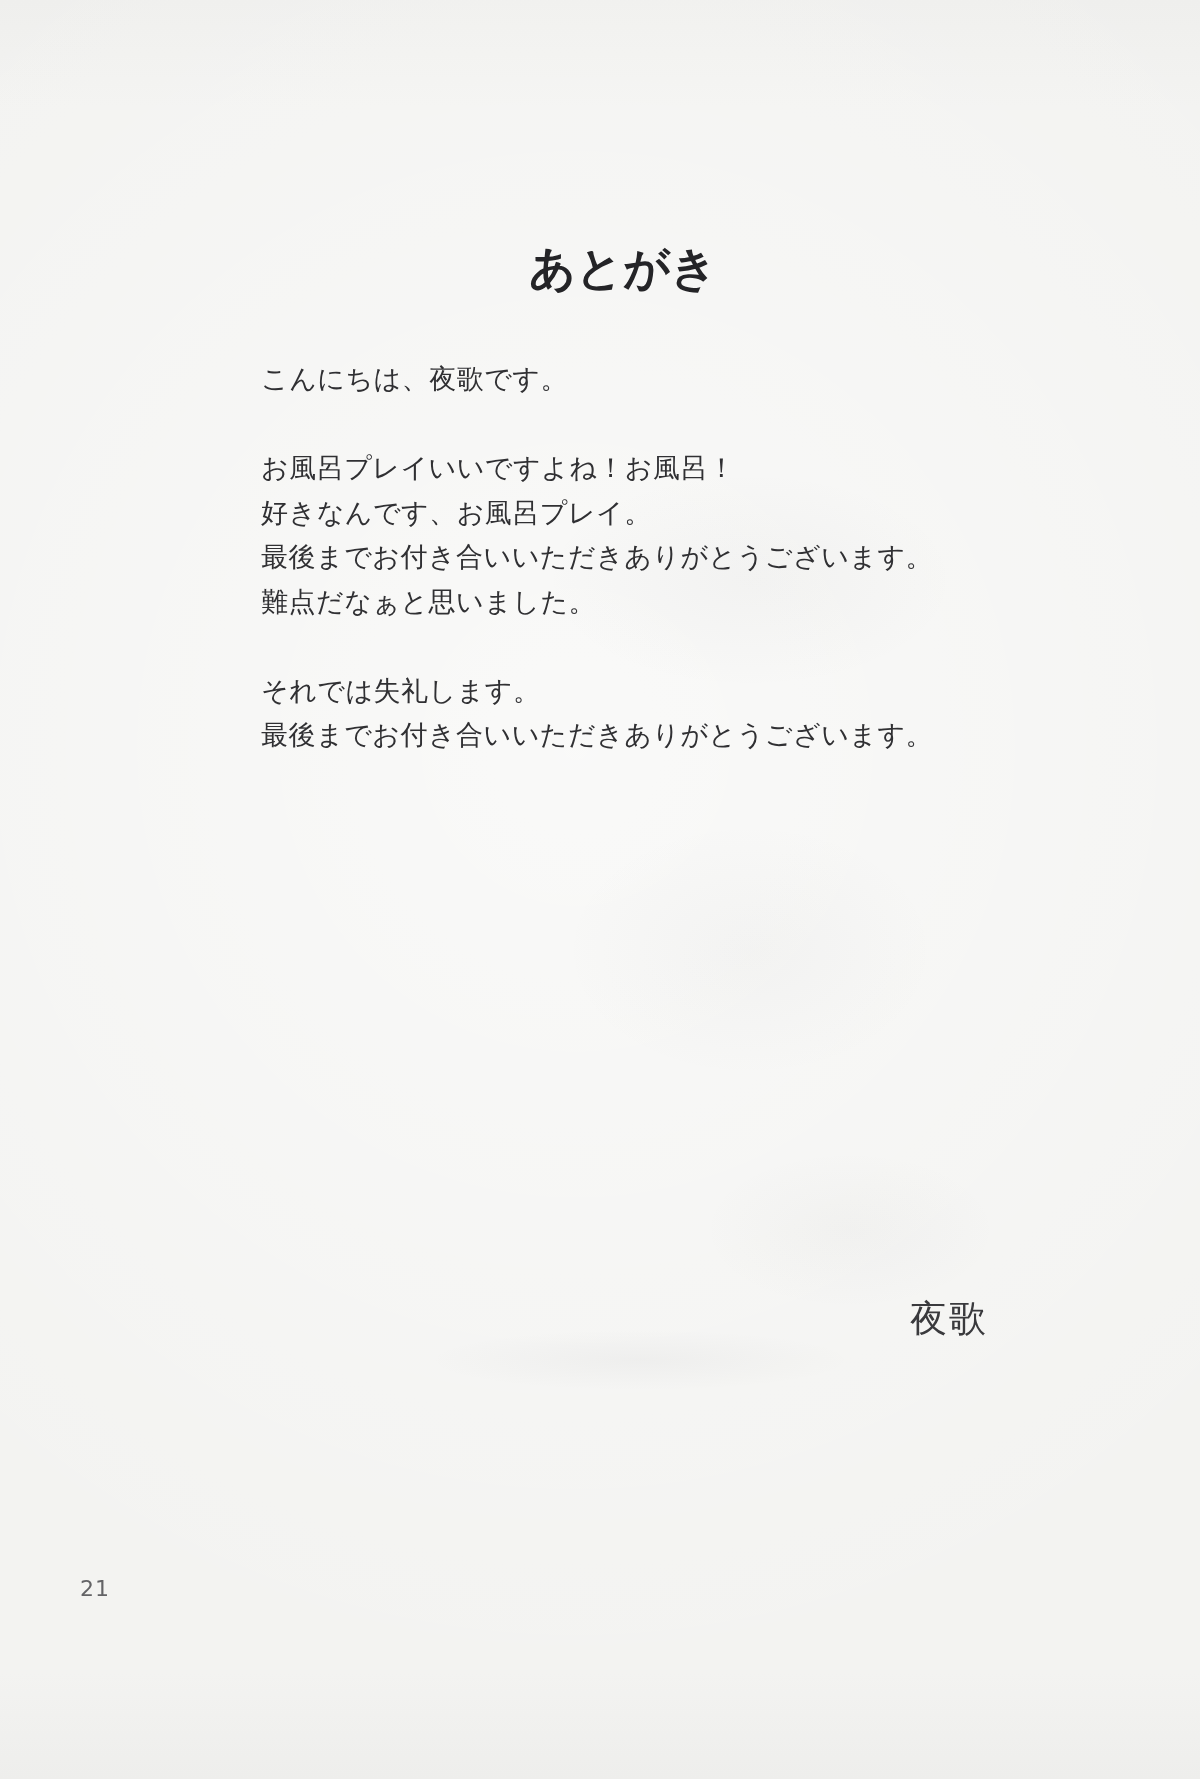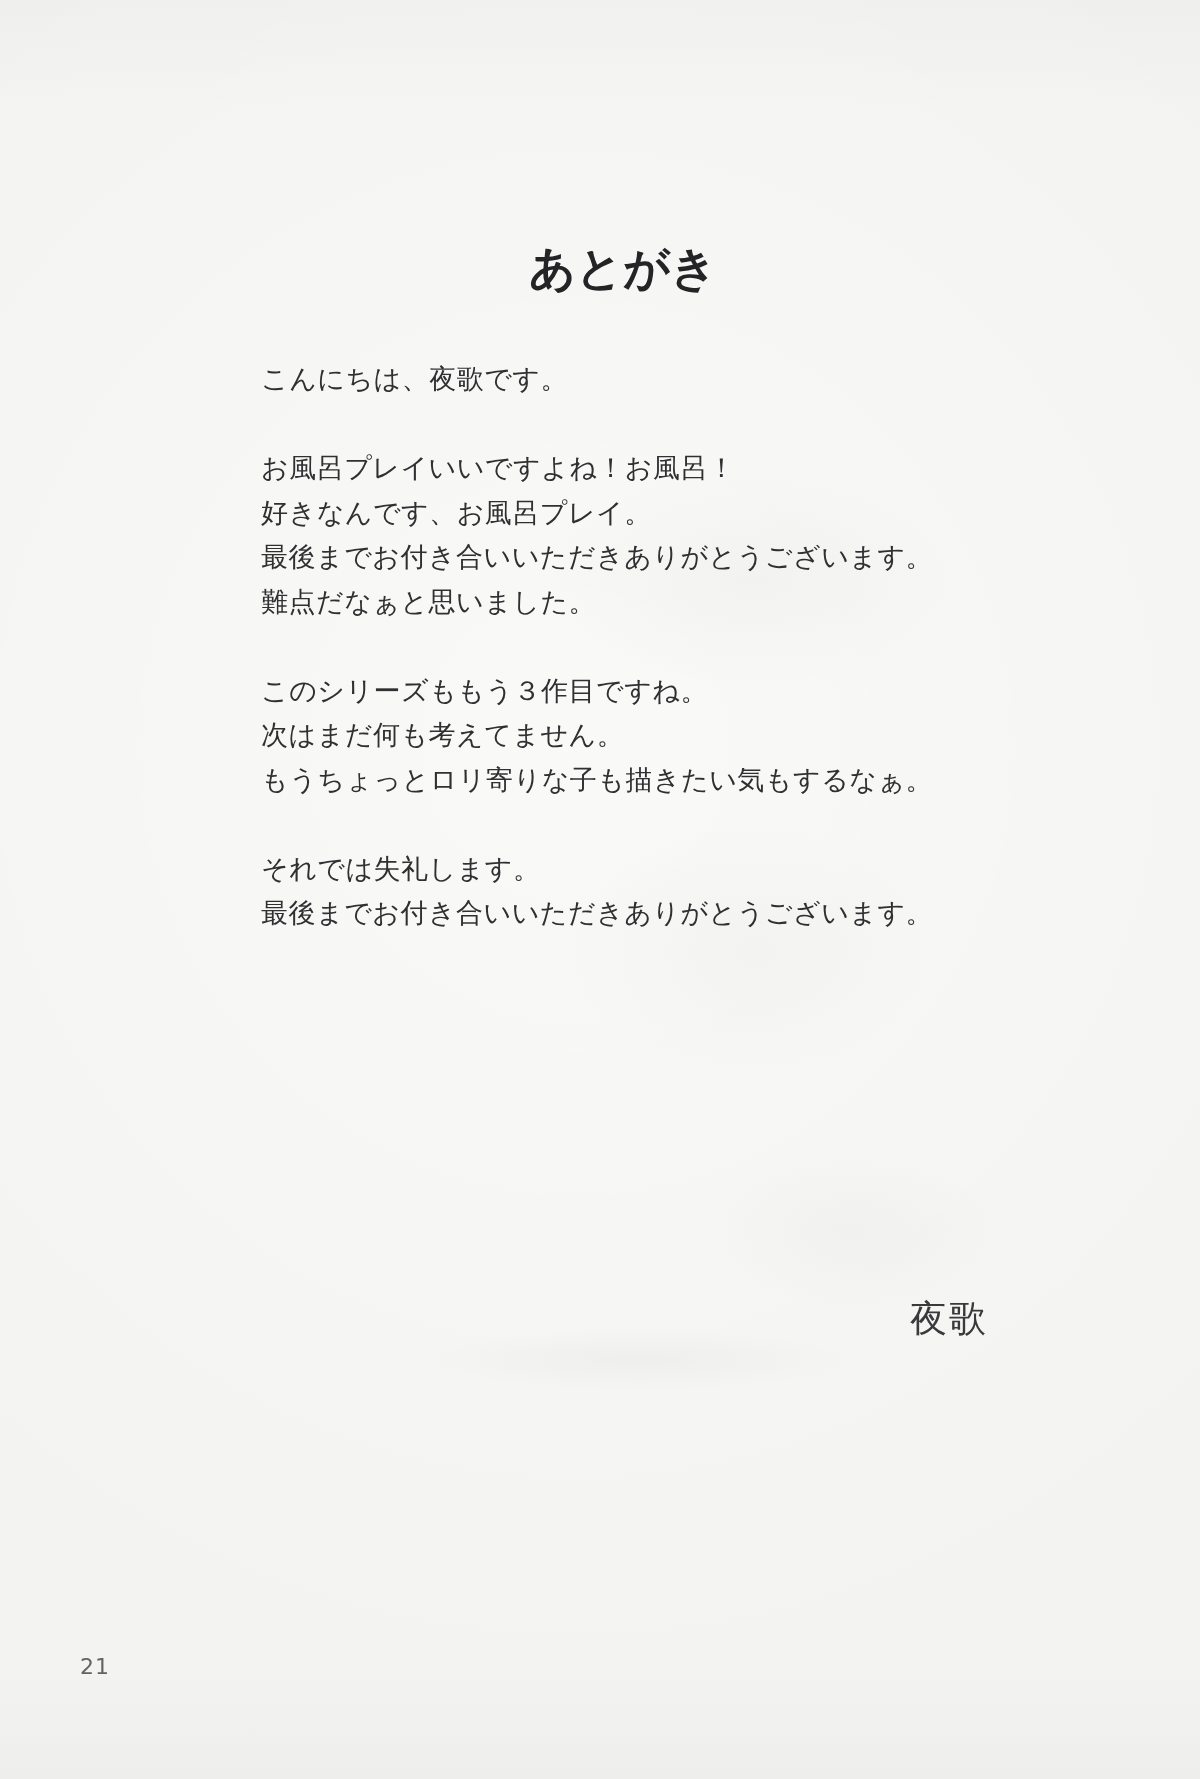--- a/index.html
+++ b/index.html
@@ -67,21 +67,21 @@
     left: 910px;
     top: 1294px;
     font-size: 37px;
     color: #3a3a3d;
     letter-spacing: 2px;
     white-space: nowrap;
   }
   .page-number {
     position: absolute;
     left: 80px;
-    top: 1654px;
+    top: 1576px;
     font-size: 22px;
     color: #636366;
     letter-spacing: 1px;
   }
 </style>
 </head>
 <body>
 
 <div class="scan-page">
   <div class="artifact a1"></div>
@@ -95,25 +95,20 @@
     <div class="para">
       <div class="line">こんにちは、夜歌です。</div>
     </div>
     <div class="para">
       <div class="line">お風呂プレイいいですよね！お風呂！</div>
       <div class="line">好きなんです、お風呂プレイ。</div>
       <div class="line">最後までお付き合いいただきありがとうございます。</div>
       <div class="line">難点だなぁと思いました。</div>
     </div>
     <div class="para">
-      <div class="line">このシリーズももう３作目ですね。</div>
-      <div class="line">次はまだ何も考えてません。</div>
-      <div class="line">もうちょっとロリ寄りな子も描きたい気もするなぁ。</div>
-    </div>
-    <div class="para">
       <div class="line">それでは失礼します。</div>
       <div class="line">最後までお付き合いいただきありがとうございます。</div>
     </div>
   </div>
 
   <div class="signature">夜歌</div>
   <div class="page-number">21</div>
 </div>
 
 </body></html>

